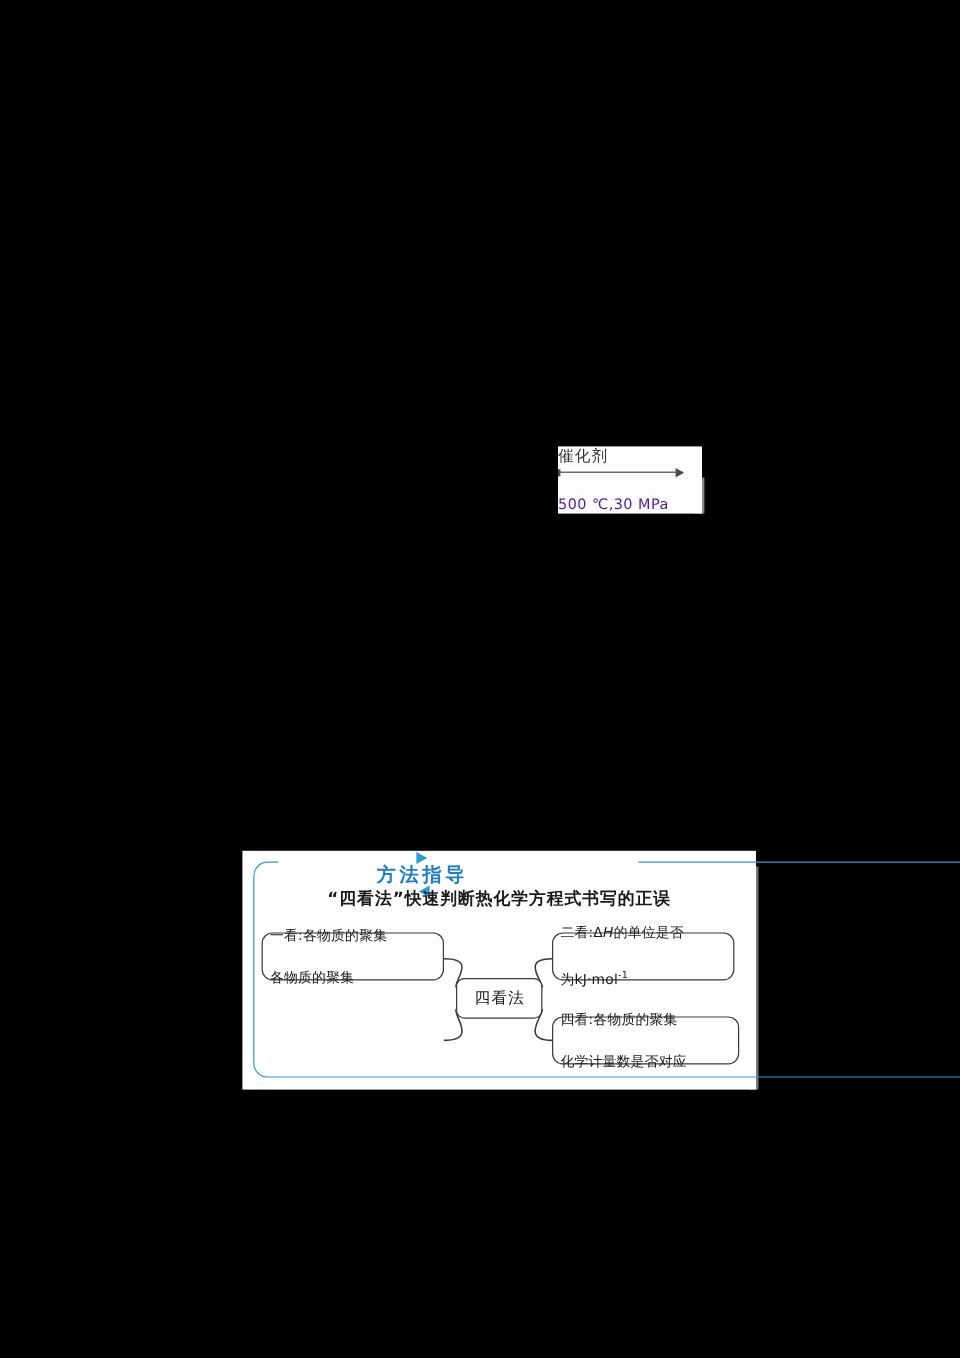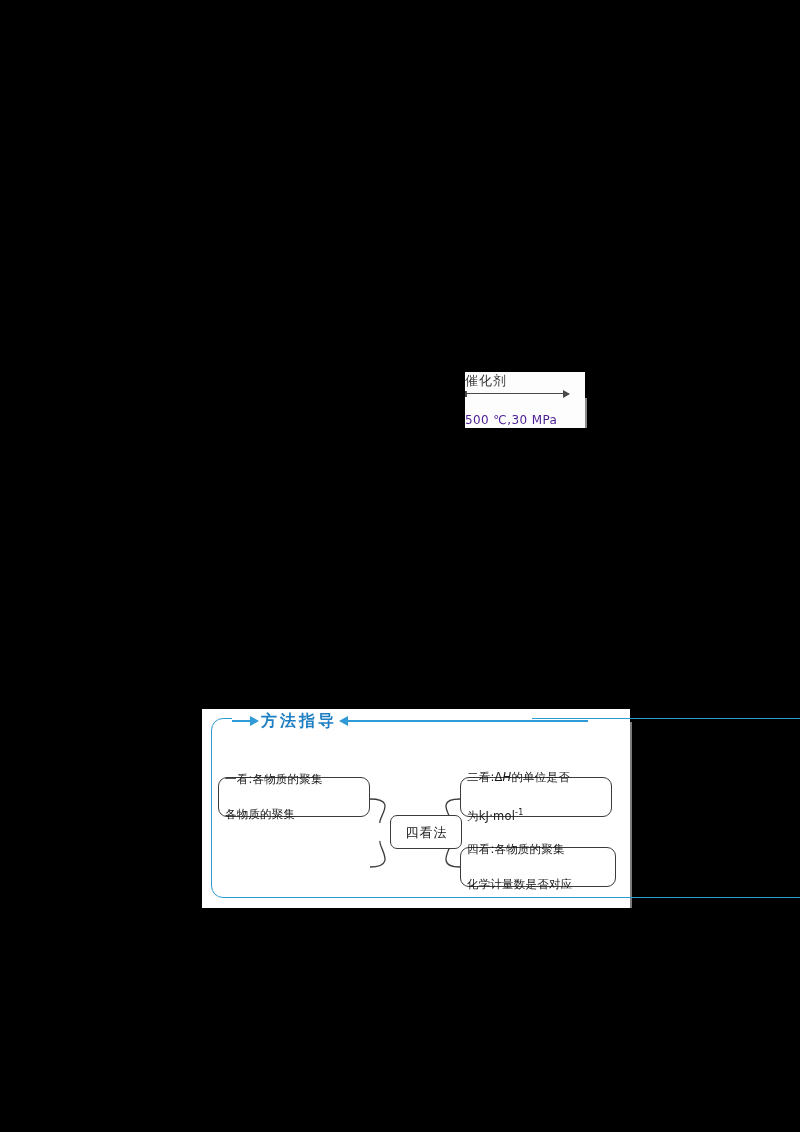--- a/index.html
+++ b/index.html
@@ -141,20 +141,21 @@
     z-index: 3;
   }
   .panel-header {
     position: absolute;
     left: 30px;
     top: 1px;
     height: 22px;
     display: flex;
     align-items: center;
     z-index: 4;
+    flex-direction: column;
   }
   .hdr-arrow-right {
     width: 0; height: 0;
     border-top: 5px solid transparent;
     border-bottom: 5px solid transparent;
     border-left: 9px solid #2e9ad6;
     margin-right: 2px;
   }
   .hdr-arrow-left {
     width: 0; height: 0;
@@ -224,21 +225,21 @@
     flex-direction: column;
     justify-content: center;
     gap: 20px;
   }
   .node .ln { white-space: nowrap; }
   .node-tl { left: 16px;  top: 12px;  width: 152px; height: 40px; }
   .node-tr { left: 258px; top: 12px;  width: 152px; height: 40px; }
   .node-bl { left: 16px;  top: 82px;  width: 152px; height: 40px; }
   .node-br { left: 258px; top: 82px;  width: 156px; height: 40px; }
   .node-center {
-    left: 188px;
+    left: 178px;
     top: 50px;
     width: 72px;
     height: 34px;
     align-items: center;
     justify-content: center;
     font-size: 13px;
     letter-spacing: 1px;
     border-radius: 7px;
   }
   sup { font-size: 8px; vertical-align: super; }
@@ -269,20 +270,21 @@
     <div class="header-gap"></div>
 
     <div class="panel-header">
       <div class="hdr-line-left"></div>
       <div class="hdr-arrow-right"></div>
       <div class="hdr-text">方法指导</div>
       <div class="hdr-arrow-left"></div>
       <div class="hdr-line-right"></div>
     </div>
 
+    <div class="panel-title">“四看法”快速判断热化学方程式书写的正误</div>
 
     <div class="map">
 
       <svg width="428" height="140">
         <g fill="none" stroke="#3b3b3b" stroke-width="1.3">
           <path d="M168,34 C196,34 176,52 178,58"></path>
           <path d="M178,76 C176,82 196,102 168,102"></path>
           <path d="M258,34 C232,34 250,52 250,58"></path>
           <path d="M250,76 C250,82 232,102 258,102"></path>
         </g>

